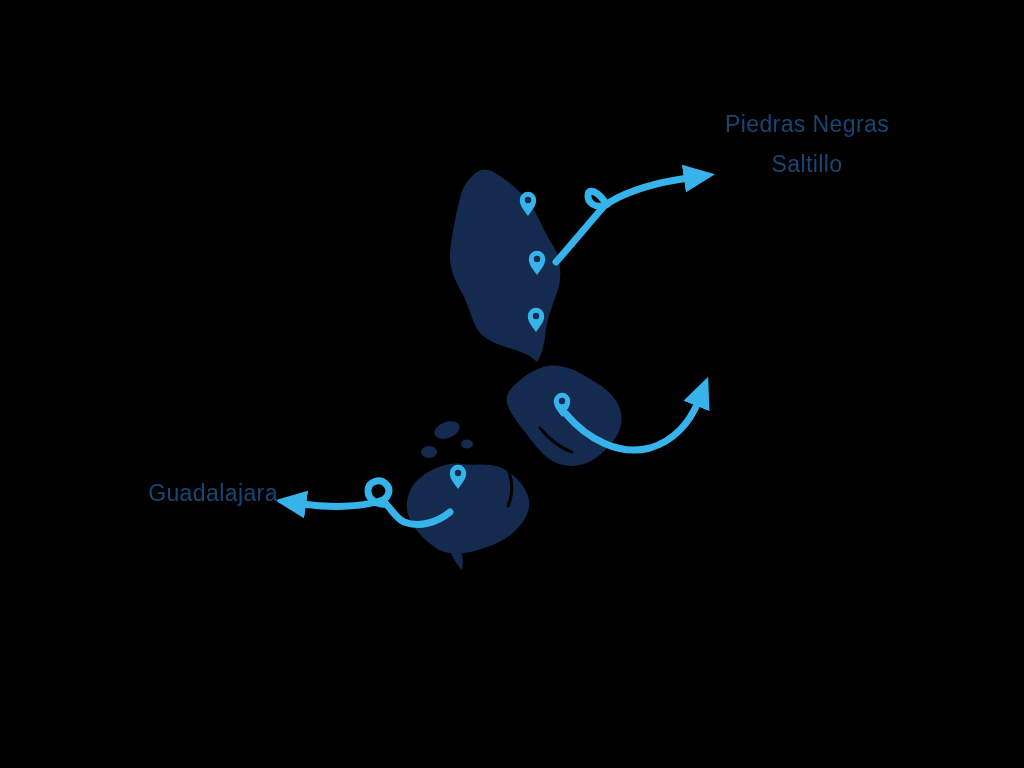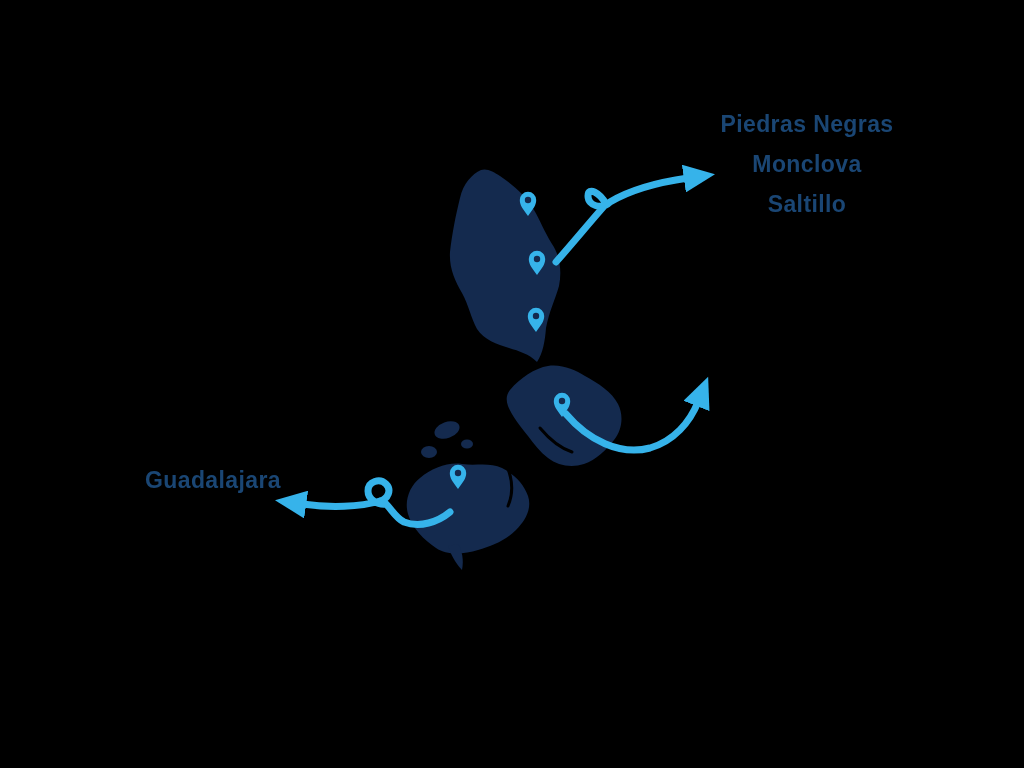--- a/index.html
+++ b/index.html
@@ -10,25 +10,25 @@
   }
   .stage svg{position:absolute;left:0;top:0;}
   .map-shape{fill:var(--map-fill,#142a4e);}
   .map-crack{fill:none;stroke:#000;stroke-width:3;stroke-linecap:round;}
   .arrow{fill:none;stroke:var(--accent,#36b3ea);stroke-width:7;stroke-linecap:round;}
   .arrow-head{fill:var(--accent,#36b3ea);}
   .pin-body{fill:var(--accent,#36b3ea);}
   .pin-hole{fill:var(--map-fill,#142a4e);}
   .city-label{
     position:absolute;color:var(--label-text,#1a4674);
-    font-weight:700;font-size:23px;letter-spacing:.4px;text-align:center;
+    font-weight:400;font-size:23px;letter-spacing:.4px;text-align:center;
   }
   .label-ne{left:657px;top:104px;width:300px;line-height:40px;}
   .label-slp{left:668px;top:368px;width:222px;}
-  .label-gdl{left:118px;top:467px;width:190px;}
+  .label-gdl{left:118px;top:480px;width:190px;}
 </style>
 </head>
 <body>
 
 <div class="stage">
 
   <svg width="1024" height="768" viewBox="0 0 1024 768">
     <defs>
       <marker id="arrowhead" markerWidth="5" markerHeight="4" refX="0.6" refY="2" orient="auto">
         <path class="arrow-head" d="M0,0 L4.5,2 L0,4 Z"></path>
@@ -92,20 +92,19 @@
       </g>
       <g transform="translate(458,489)">
         <path class="pin-body" d="M0,0 C-5,-7 -8.2,-10.5 -8.2,-16 a8.2,8.2 0 1 1 16.4,0 C8.2,-10.5 5,-7 0,0 Z"></path>
         <circle class="pin-hole" cx="0" cy="-16" r="3.2"></circle>
       </g>
     </g>
   </svg>
 
   <div class="city-label label-ne">
     <div>Piedras Negras</div>
-    <div>Monclova</div>
     <div>Saltillo</div>
   </div>
 
 
   <div class="city-label label-gdl">Guadalajara</div>
 
 </div>
 
 </body></html>

